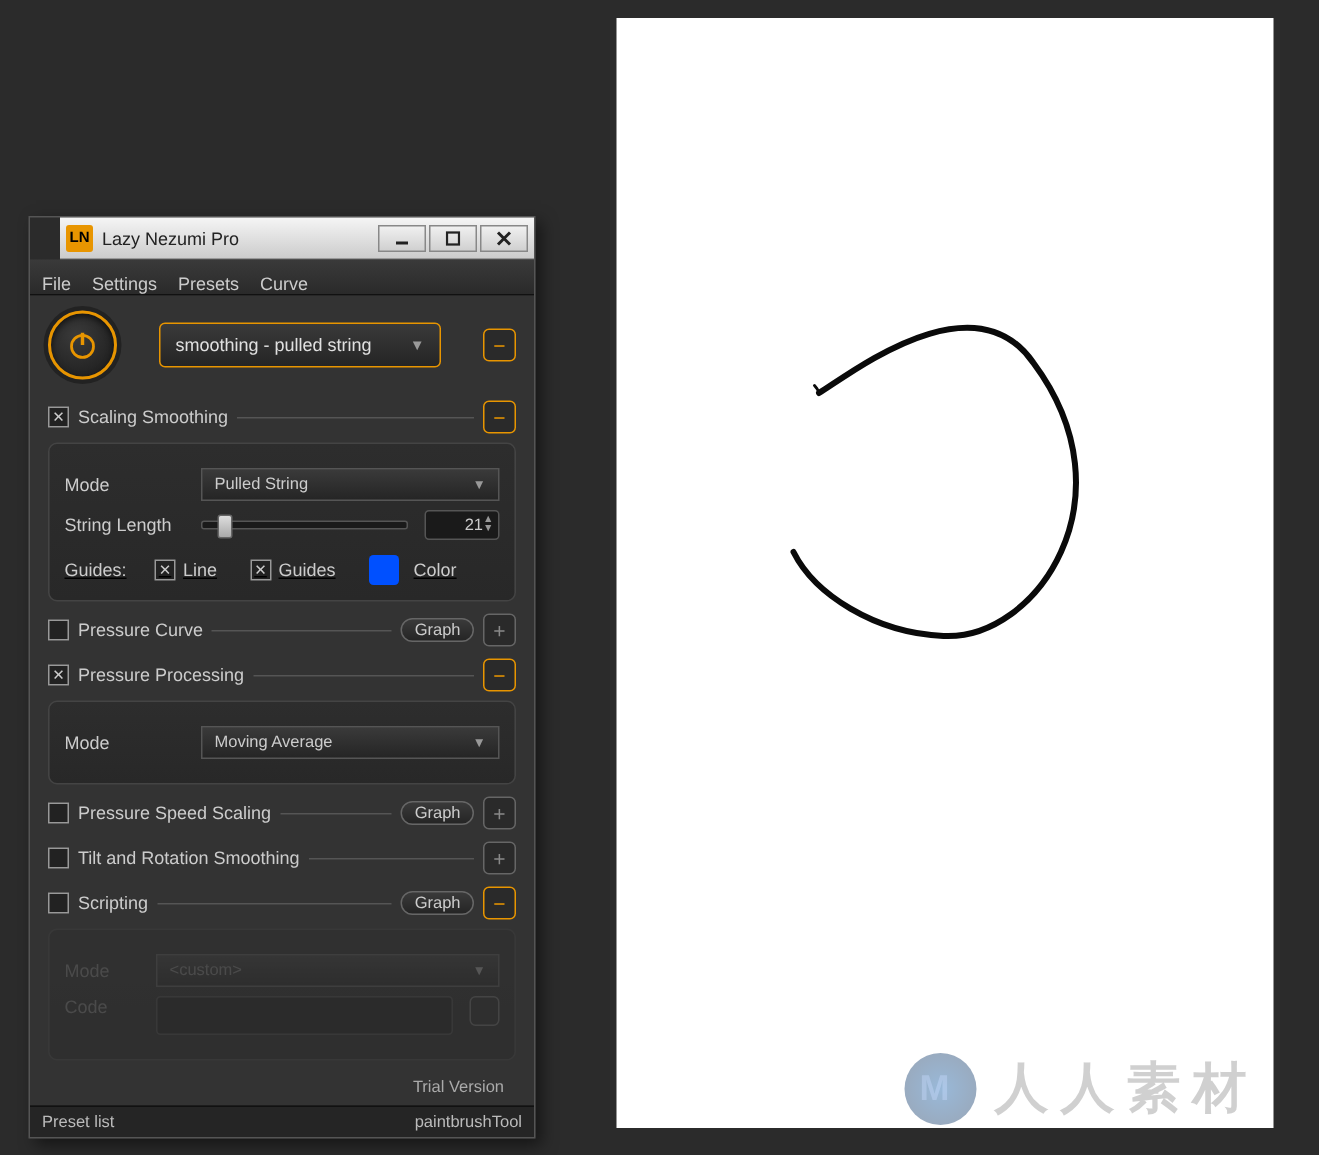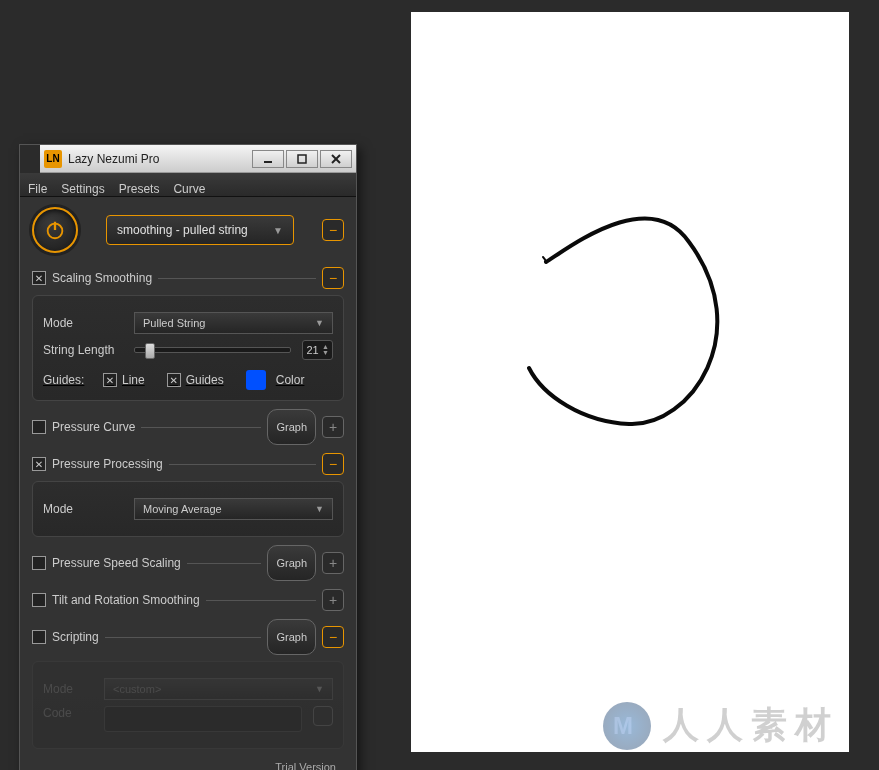--- a/index.html
+++ b/index.html
@@ -91,33 +91,33 @@
 .slider-track {
   flex: 1; height: 6px; background: #1a1a1a; border: 1px solid #555;
   border-radius: 2px; position: relative;
 }
 .slider-thumb {
   position: absolute; top: -5px; width: 10px; height: 16px;
   background: linear-gradient(#ddd,#aaa); border: 1px solid #666; border-radius: 2px;
   cursor: pointer;
 }
 .spinner {
-  width: 31px; height: 20px; background: #1a1a1a; border: 1px solid #555;
+  width: 50px; height: 20px; background: #1a1a1a; border: 1px solid #555;
   border-radius: 3px; color: #ccc; font-size: 11px; display: flex; align-items: center;
-  justify-content: center; position: relative; padding-right: 10px;
+  justify-content: flex-end; position: relative; padding-right: 10px;
 }
 .spinner .arrows { position: absolute; right: 3px; font-size: 7px; color: #999; line-height: 6px; }
 
 .guides-row { display: flex; align-items: center; gap: 10px; margin-top: 10px; text-decoration: underline; }
 .guides-row .lbl { font-size: 12px; color: #ccc; width: 50px; }
 .chk-group { display: flex; align-items: center; gap: 5px; }
 .color-sw { width: 20px; height: 20px; background: #0050ff; border-radius: 3px; cursor: pointer; }
 
 .graph-btn {
-  height: 36px; padding: 0 8px; border: 1px solid #666; border-radius: 10px;
+  height: 16px; padding: 0 8px; border: 1px solid #666; border-radius: 10px;
   background: linear-gradient(#3a3a3a,#252525); color: #ccc; font-size: 11px;
   display: flex; align-items: center; cursor: pointer;
 }
 
 .disabled-panel { opacity: 0.35; }
 .disabled-panel .dropdown, .disabled-panel .lbl { color: #777; }
 .code-box {
   height: 26px; background: #1f1f1f; border: 1px solid #444; border-radius: 3px;
 }
 

